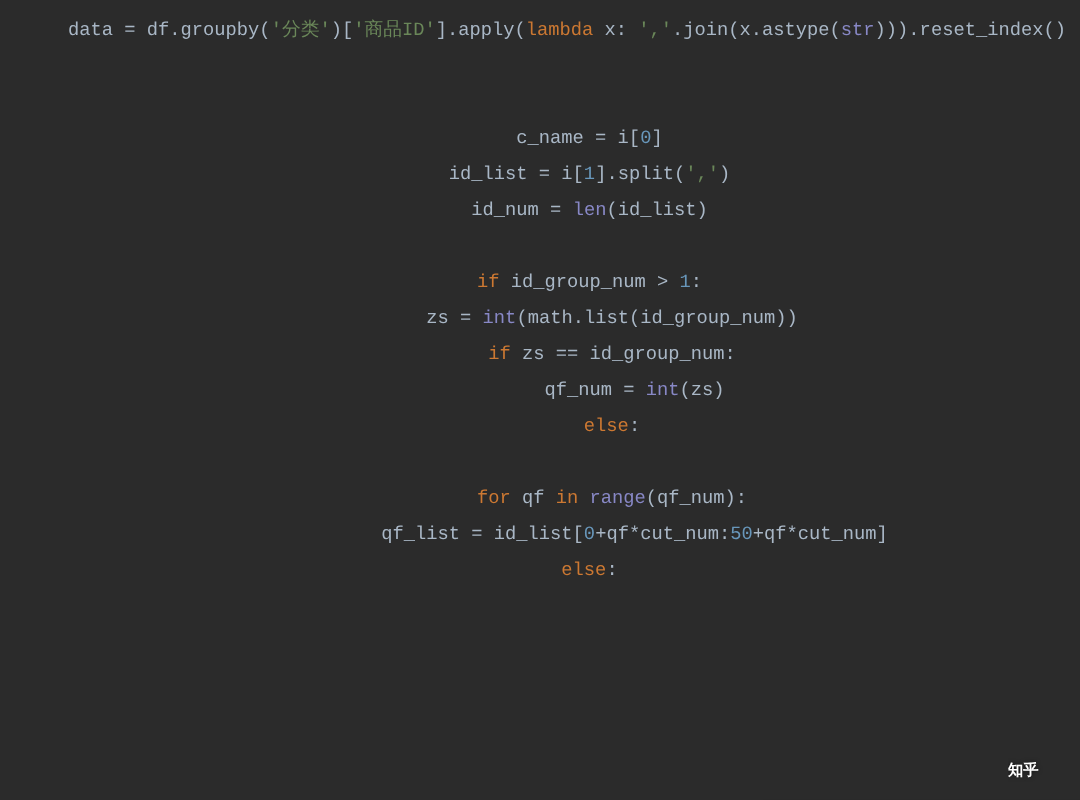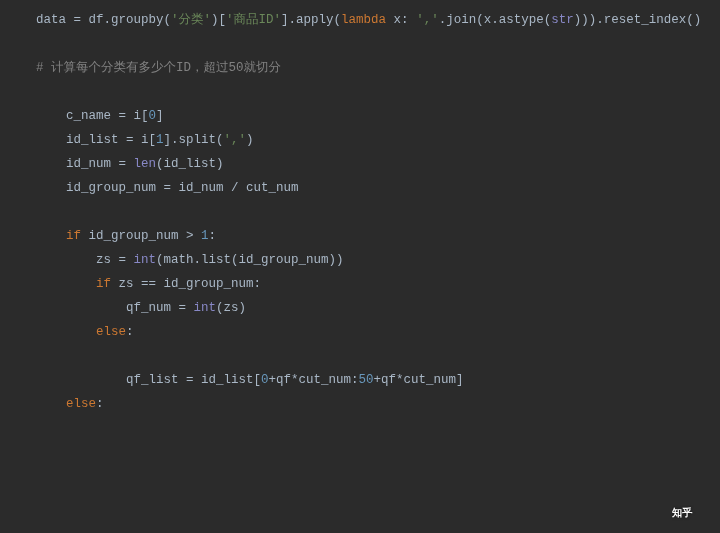--- a/index.html
+++ b/index.html
@@ -16,20 +16,21 @@
   }
   .editor {
     padding: 8px 0 0 0;
     color: #a9b7c6;
   }
   .line {
     white-space: pre;
     height: 24px;
     display: flex;
     align-items: center;
+    justify-content: center;
   }
   .gutter {
     display: inline-block;
     width: 28px;
     position: relative;
   }
   .code {
     padding-left: 8px;
   }
   .kw { color: #cc7832; }       
@@ -56,33 +57,32 @@
     height: 16px;
     fill: #fff;
   }
 </style>
 </head>
 <body>
 
 <div class="editor" id="editor">
     <div class="line"><span class="gutter"></span><span class="code"><span class="text">data = df.groupby(</span><span class="str">'分类'</span><span class="text">)[</span><span class="str">'商品ID'</span><span class="text">].apply(</span><span class="kw">lambda</span><span class="text"> x: </span><span class="str">','</span><span class="text">.join(x.astype(</span><span class="builtin">str</span><span class="text">))).reset_index()</span></span></div>
     <div class="line"><span class="gutter"></span><span class="code"></span></div>
-    <div class="line"><span class="gutter"></span><span class="code"><span class="comment"># 计算每个分类有多少个ID，超过50就切分</span></span></div>
     <div class="line"><span class="gutter"></span><span class="code"></span></div>
     <div class="line"><span class="gutter"></span><span class="code">    <span class="text">c_name = i[</span><span class="num">0</span><span class="text">]</span></span></div>
     <div class="line"><span class="gutter"></span><span class="code">    <span class="text">id_list = i[</span><span class="num">1</span><span class="text">].split(</span><span class="str">','</span><span class="text">)</span></span></div>
     <div class="line"><span class="gutter"></span><span class="code">    <span class="text">id_num = </span><span class="builtin">len</span><span class="text">(id_list)</span></span></div>
-    <div class="line"><span class="gutter"></span><span class="code">    <span class="text">id_group_num = id_num / cut_num</span></span></div>
     <div class="line"><span class="gutter"></span><span class="code">    </span></div>
     <div class="line"><span class="gutter"></span><span class="code">    <span class="kw">if</span><span class="text"> id_group_num &gt; </span><span class="num">1</span><span class="text">:</span></span></div>
     <div class="line"><span class="gutter"></span><span class="code">        <span class="text">zs = </span><span class="builtin">int</span><span class="text">(math.list(id_group_num))</span></span></div>
     <div class="line"><span class="gutter"></span><span class="code">        <span class="kw">if</span><span class="text"> zs == id_group_num:</span></span></div>
     <div class="line"><span class="gutter"></span><span class="code">            <span class="text">qf_num = </span><span class="builtin">int</span><span class="text">(zs)</span></span></div>
     <div class="line"><span class="gutter"></span><span class="code">        <span class="kw">else</span><span class="text">:</span></span></div>
     <div class="line"><span class="gutter"></span><span class="code">        </span></div>
+    <div class="line"><span class="gutter"></span><span class="code">        <span class="kw">for</span><span class="text"> qf </span><span class="kw">in</span><span class="text"> </span><span class="builtin">range</span><span class="text">(qf_num):</span></span></div>
     <div class="line"><span class="gutter"></span><span class="code">            <span class="text">qf_list = id_list[</span><span class="num">0</span><span class="text">+qf*cut_num:</span><span class="num">50</span><span class="text">+qf*cut_num]</span></span></div>
     <div class="line"><span class="gutter"></span><span class="code">    <span class="kw">else</span><span class="text">:</span></span></div>
   </div>
 
 <div class="watermark">
   <svg class="zhihu-logo" viewBox="0 0 60 28">
     <text x="0" y="20" font-size="18" font-weight="bold" fill="#fff" font-family="PingFang SC,Microsoft YaHei,sans-serif">知乎</text>
   </svg>
 </div>
 

